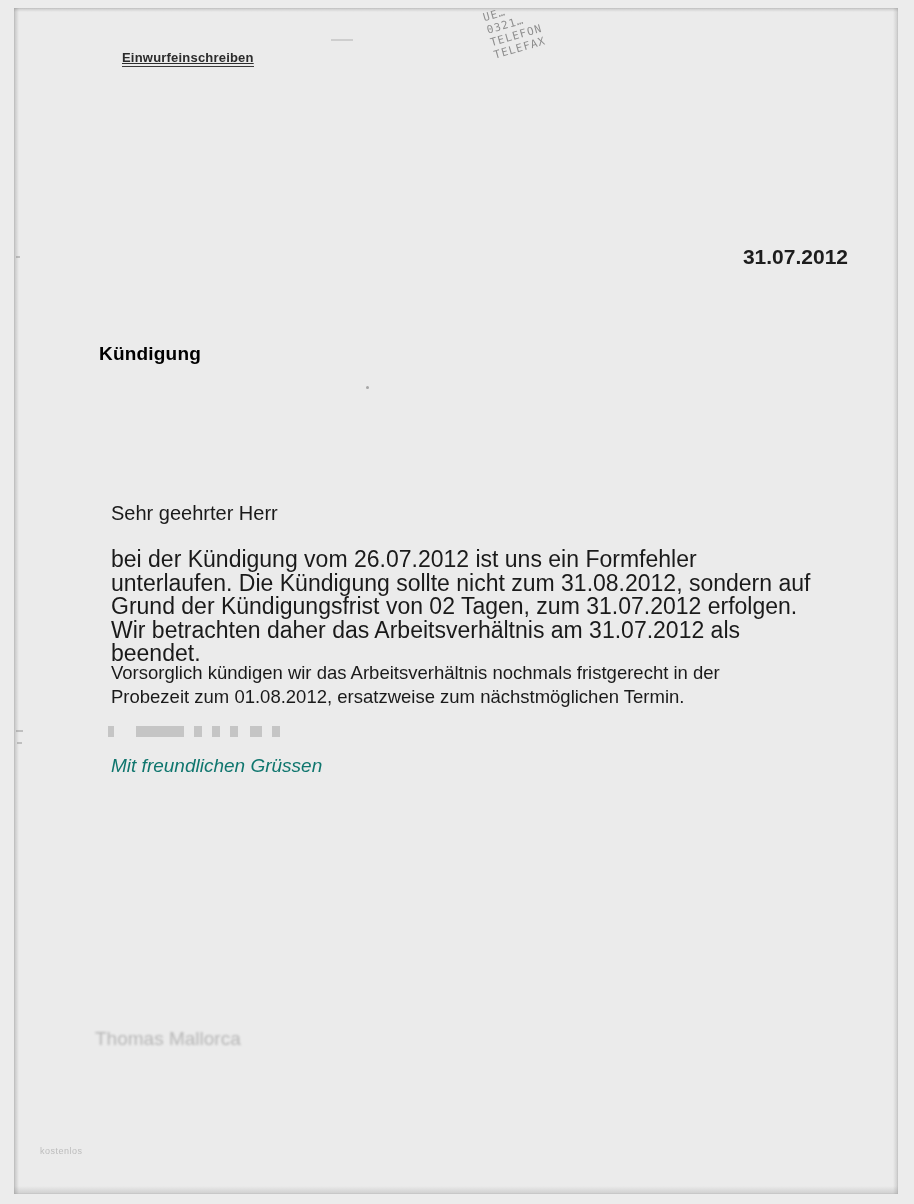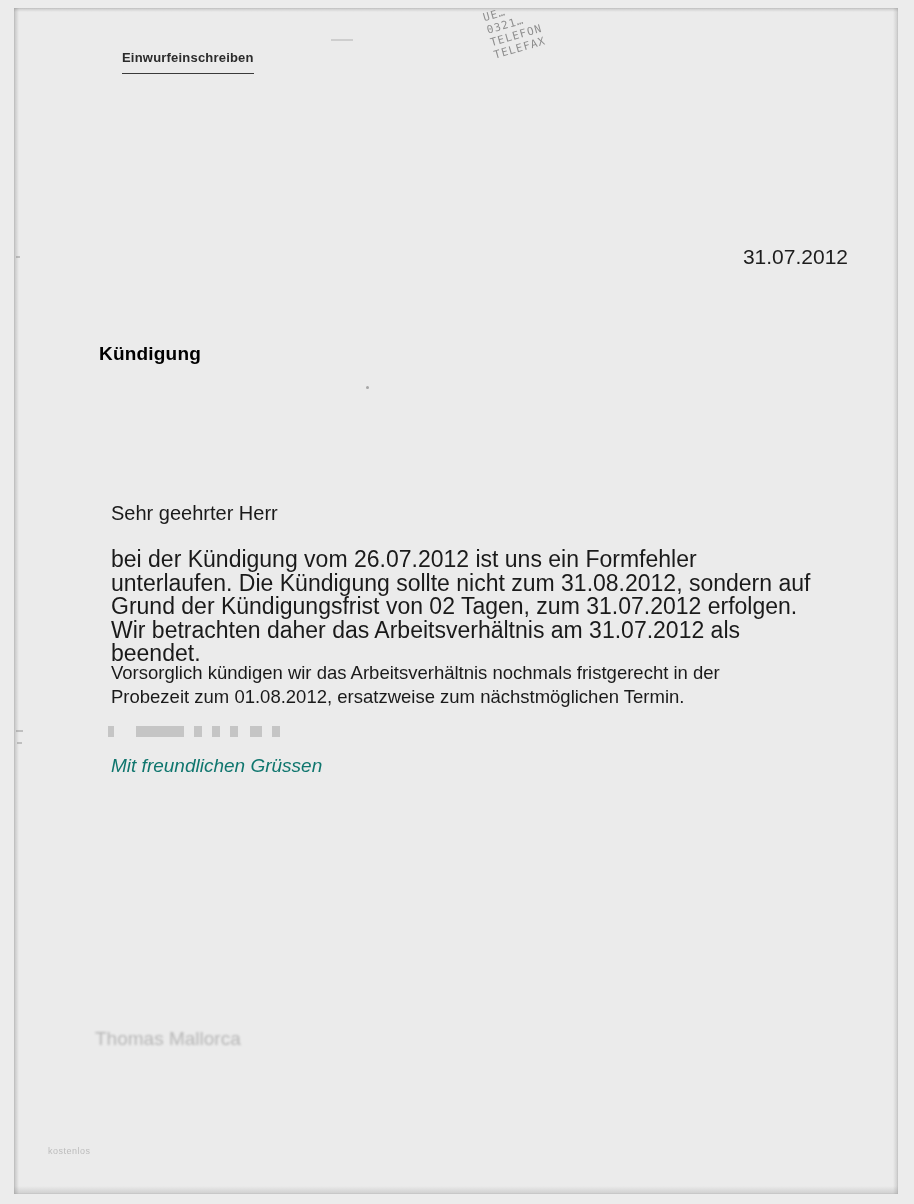--- a/index.html
+++ b/index.html
@@ -69,22 +69,23 @@
   
   .einwurf {
     position: absolute;
     left: 122px;
     top: 50px;
     font-size: 13px;
     font-weight: bold;
     color: #2b2b2b;
     letter-spacing: 0.2px;
     border-bottom: 1px solid #3a3a3a;
-    padding-bottom: 8px;
+    padding-bottom: 1px;
     line-height: 15px;
+    text-decoration: underline;
   }
   .stamp {
     position: absolute;
     left: 487px;
     top: -6px;
     width: 120px;
     height: 56px;
     transform: rotate(-16deg);
     font-family: "DejaVu Sans Mono", monospace;
     font-size: 11px;
@@ -94,20 +95,21 @@
     opacity: 0.75;
     white-space: pre;
     overflow: hidden;
   }
   .date {
     position: absolute;
     right: 66px;
     top: 245px;
     font-size: 21px;
     color: #1d1d1d;
+    font-weight: bold;
   }
   .subject {
     position: absolute;
     left: 99px;
     top: 343px;
     font-size: 19px;
     font-weight: bold;
     color: #000000;
     letter-spacing: 0.2px;
   }
@@ -169,21 +171,21 @@
   .signature-name {
     position: absolute;
     left: 95px;
     top: 1028px;
     font-size: 19px;
     color: rgba(120,120,120,0.45);
     filter: blur(1.1px);
   }
   .watermark {
     position: absolute;
-    left: 48px;
+    left: 40px;
     bottom: 48px;
     font-size: 9px;
     color: rgba(150,150,150,0.55);
     letter-spacing: 0.5px;
   }
 </style>
 </head>
 <body>
 
 <div class="page">

